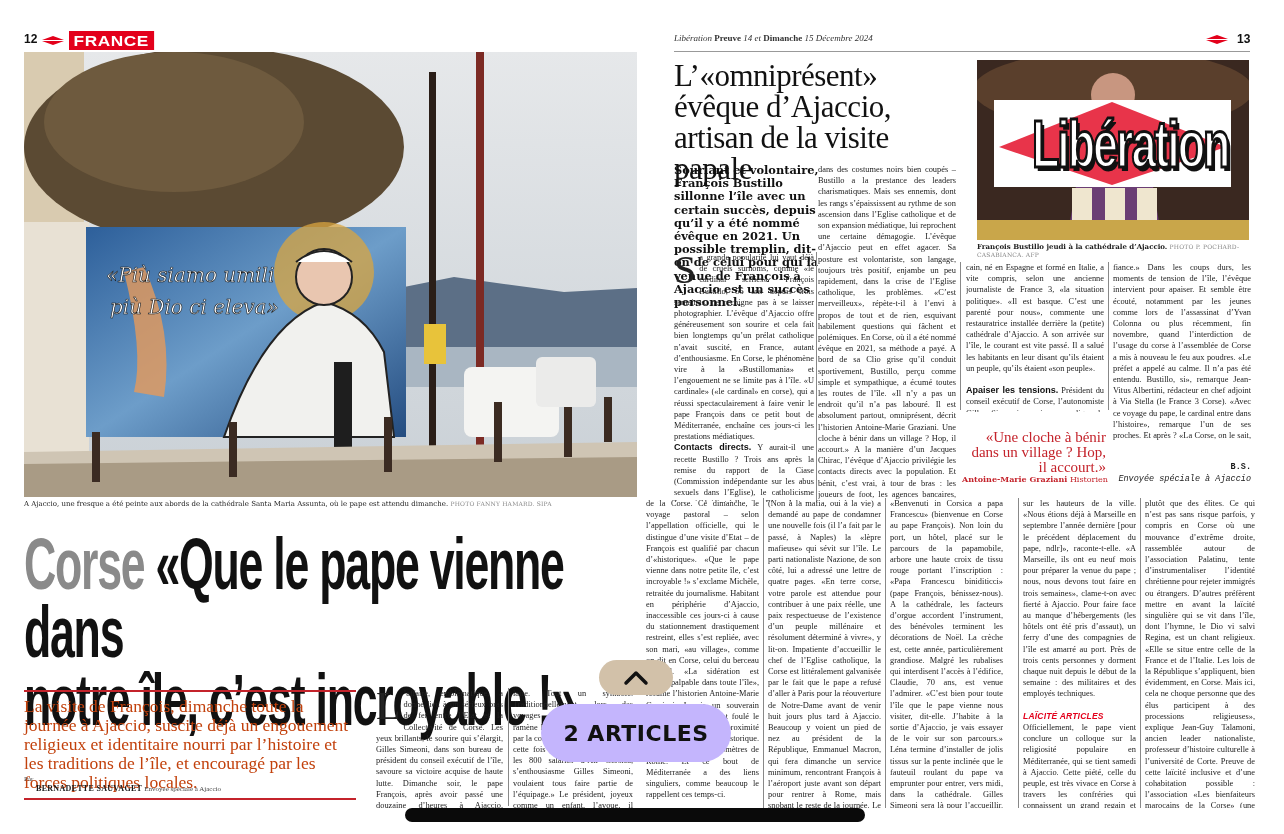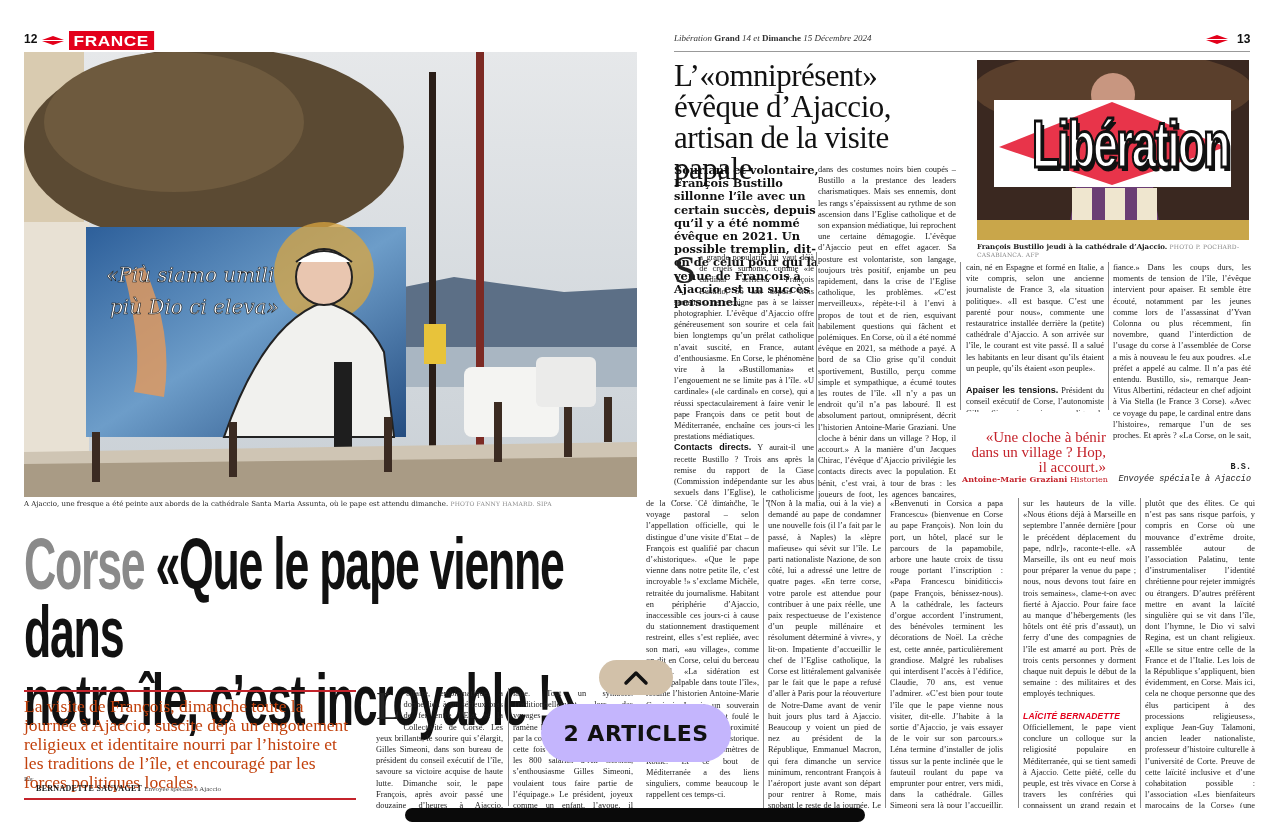--- a/index.html
+++ b/index.html
@@ -122,21 +122,21 @@
 <div class="abs redline" style="left:24px;top:798px;width:332px"></div>
 
 <div class="abs col" style="left:376px;top:688px;width:127px;height:120px">
   <span class="dropcap">L</span><span>’affaire, emblématique, a donné lieu à un sérieux bras de fer entre l’Etat et la Collectivité de Corse. Les yeux brillants, le sourire qui s’élargit, Gilles Simeoni, dans son bureau de président du conseil exécutif de l’île, savoure sa victoire acquise de haute lutte. Dimanche soir, le pape François, après avoir passé une douzaine d’heures à Ajaccio, repartira vers l’Italie à bord d’un avion d’Air Corsica, la compagnie insu-</span>
 </div>
 <div class="abs vsep" style="left:508px;top:688px;height:118px"></div>
 <div class="abs col" style="left:513px;top:688px;width:120px;height:120px">laire. Tout un symbole. Traditionnellement, lors des voyages officiels, l’appareil qui ramène le pape chez lui est affrété par la compagnie nationale qui a dû cette fois s’incliner. «Vous savez, les 800 salariés d’Air Corsica, s’enthousiasme Gilles Simeoni, voulaient tous faire partie de l’équipage.» Le président, joyeux comme un enfant, l’avoue, il «n’arrive plus à travailler». Son enthousiasme et sa fierté sont au diapason de celles</div>
 
 <div class="abs dateline" style="left:674px;top:33px">
   <i>Libération</i>
-  <b>Grand</b>
+  <b>Preuve</b>
   <i>14</i>
   <i>et</i>
   <b>Dimanche</b>
   <i>15 Décembre 2024</i>
 </div>
 <div class="abs diamond" style="left:1206px;top:35px"></div>
 <div class="abs pagenum" style="left:1237px;top:32px">13</div>
 <div class="abs hr" style="left:674px;top:51px;width:576px"></div>
 
 <div class="abs r-title" style="left:674px;top:60px;width:290px">L’«omniprésent» évêque d’Ajaccio, artisan de la visite papale</div>
@@ -194,21 +194,21 @@
   <br>
   
 </div>
 <div class="abs vsep" style="left:763px;top:498px;height:310px"></div>
 <div class="abs col" style="left:768px;top:498px;width:113px;height:310px">(Non à la mafia, oui à la vie) a demandé au pape de condamner une nouvelle fois (il l’a fait par le passé, à Naples) la «lèpre mafieuse» qui sévit sur l’île. Le parti nationaliste Nazione, de son côté, lui a adressé une lettre de quatre pages. «En terre corse, votre parole est attendue pour contribuer à une paix réelle, une paix respectueuse de l’existence d’un peuple millénaire et résolument déterminé à vivre», y lit-on. Impatiente d’accueillir le chef de l’Eglise catholique, la Corse est littéralement galvanisée par le fait que le pape a refusé d’aller à Paris pour la réouverture de Notre-Dame avant de venir huit jours plus tard à Ajaccio. Beaucoup y voient un pied de nez au président de la République, Emmanuel Macron, qui fera dimanche un service minimum, rencontrant François à l’aéroport juste avant son départ pour rentrer à Rome, mais snobant le reste de la journée. Le cardinal évêque de Corse, François Bustillo, proche du pape et par qui ce voyage peut avoir lieu (lire ci-dessus), rame à contre-courant, clamant qu’il ne faut pas opposer les deux événements. Sans vraiment convaincre. Ajaccio est pavoisé aux couleurs jaune et blanc du Vatican. Dès le terminal de l’aéroport, s’affichent des</div>
 <div class="abs vsep" style="left:885px;top:498px;height:310px"></div>
 <div class="abs col" style="left:890px;top:498px;width:113px;height:310px">«Benvenuti in Corsica a papa Francescu» (bienvenue en Corse au pape François). Non loin du port, un hôtel, placé sur le parcours de la papamobile, arbore une haute croix de tissu rouge portant l’inscription : «Papa Francescu biniditicci» (pape François, bénissez-nous). A la cathédrale, les facteurs d’orgue accordent l’instrument, des bénévoles terminent les décorations de Noël. La crèche est, cette année, particulièrement grandiose. Malgré les rubalises qui interdisent l’accès à l’édifice, Claudie, 70 ans, est venue l’admirer. «C’est bien pour toute l’île que le pape vienne nous visiter, dit-elle. J’habite à la sortie d’Ajaccio, je vais essayer de le voir sur son parcours.» Léna termine d’installer de jolis tissus sur la pente inclinée que le fauteuil roulant du pape va emprunter pour entrer, vers midi, dans la cathédrale. Gilles Simeoni sera là pour l’accueillir. L’édifice est la propriété de la Collectivité de Corse. Les bancs, fabriqués par un menuisier corse, ont été changés, la façade, ravalée. «C’était prévu en 2025, explique Simeoni. On a juste accéléré le mouvement.» Avec ses 14 tapissières décoratrices, Léna est aussi chargée de la décoration de l’estrade, où la messe sera célébrée dimanche après-midi, aux jardins du Casone,</div>
 <div class="abs vsep" style="left:1018px;top:498px;height:310px"></div>
 <div class="abs col" style="left:1023px;top:498px;width:113px;height:310px">
   <span>sur les hauteurs de la ville. «Nous étions déjà à Marseille en septembre l’année dernière [pour le précédent déplacement du pape, ndlr]», raconte-t-elle. «A Marseille, ils ont eu neuf mois pour préparer la venue du pape ; nous, nous devons tout faire en trois semaines», clame-t-on avec fierté à Ajaccio. Pour faire face au manque d’hébergements (les hôtels ont été pris d’assaut), un ferry d’une des compagnies de l’île est amarré au port. Près de trois cents personnes y dorment chaque nuit depuis le début de la semaine : des militaires et des employés techniques.</span><br><br>
-  <span class="redsub">LAÏCITÉ BERNADETTE</span><br>
+  <span class="redsub">LAÏCITÉ ARTICLES</span><br>
   <span>Officiellement, le pape vient conclure un colloque sur la religiosité populaire en Méditerranée, qui se tient samedi à Ajaccio. Cette piété, celle du peuple, est très vivace en Corse à travers les confréries qui connaissent un grand regain et touchent les jeunes, les processions et les cultes aux saints dans les villages. Ce choix de l’île est dans la droite ligne de son pontificat. Celle-ci résonne avec des thèmes qui sont chers à François : la Méditerranée comme carrefour des cultures et des religions mais aussi dramatique cimetière pour les migrants ; les périphéries ; le choix du peuple</span>
 </div>
 <div class="abs vsep" style="left:1140px;top:498px;height:310px"></div>
 <div class="abs col" style="left:1145px;top:498px;width:110px;height:310px">plutôt que des élites. Ce qui n’est pas sans risque parfois, y compris en Corse où une mouvance d’extrême droite, rassemblée autour de l’association Palatinu, tente d’instrumentaliser l’identité chrétienne pour rejeter immigrés ou étrangers. D’autres préfèrent mettre en avant la laïcité singulière qui se vit dans l’île, dont l’hymne, le Dio vi salvi Regina, est un chant religieux. «Elle se situe entre celle de la France et de l’Italie. Les lois de la République s’appliquent, bien évidemment, en Corse. Mais ici, cela ne choque personne que des élus participent à des processions religieuses», explique Jean-Guy Talamoni, ancien leader nationaliste, professeur d’histoire culturelle à l’université de Corte. Preuve de cette laïcité inclusive et d’une cohabitation possible : l’association «Les bienfaiteurs marocains de la Corse» (une importante communauté marocaine vit ici) a fait un don de 10 000 euros au diocèse pour contribuer au financement du voyage du pape. L’île attend que le pontife prononce quelques mots en corse, voire qu’il salue, en tant que tel, le peuple corse. Indépendamment des réticences visibles de l’Etat, la journée de dimanche s’annonce déjà triomphale pour le pape François.</div>
 
 <div class="abs up-btn">
   <svg width="26" height="16" viewBox="0 0 26 16">
     <polyline points="3,13 13,3 23,13" fill="none" stroke="#111" stroke-width="3.5" stroke-linecap="round" stroke-linejoin="round"></polyline>
   </svg>
 </div>

